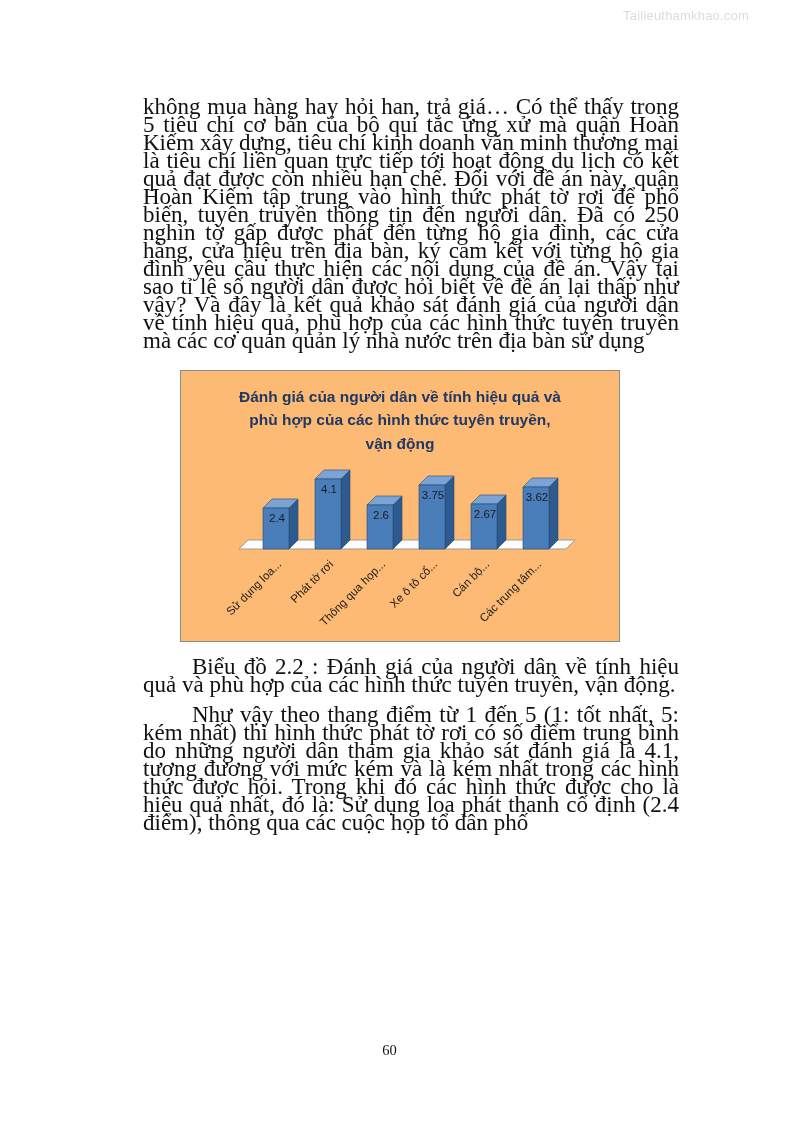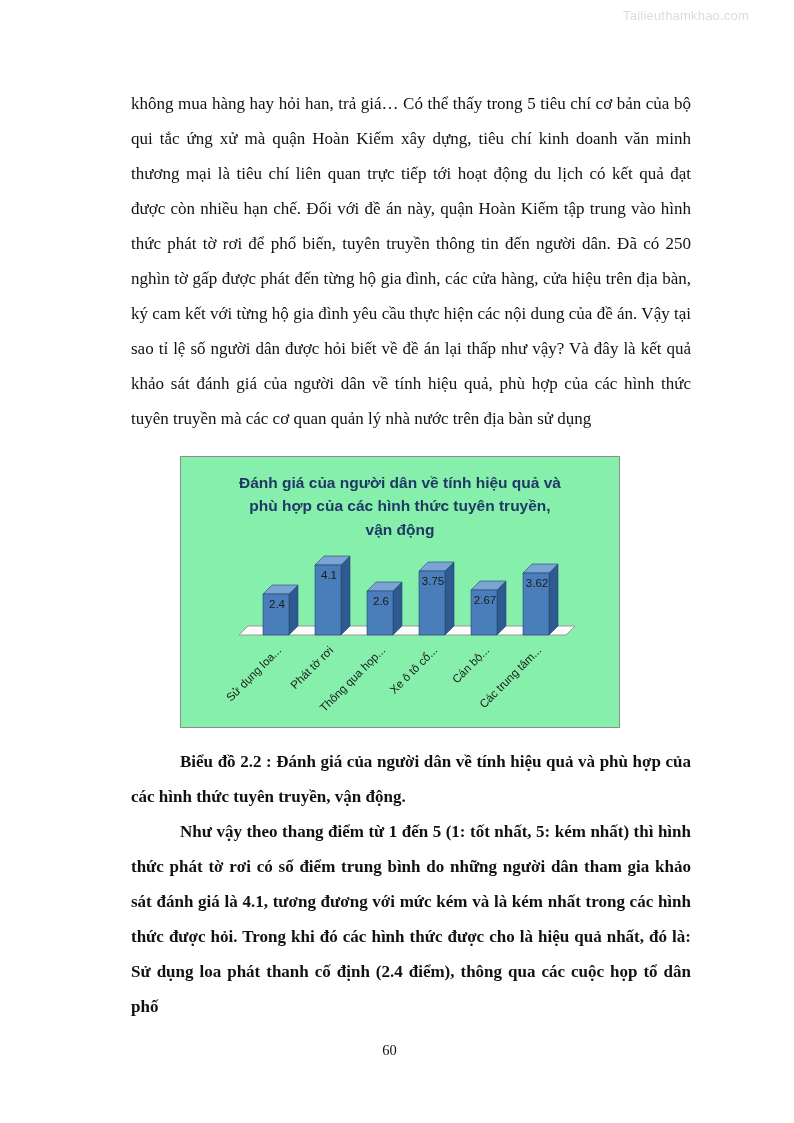--- a/index.html
+++ b/index.html
@@ -18,38 +18,38 @@
     right: 14px;
     font-family: "Liberation Sans", sans-serif;
     font-size: 13px;
     color: #dcdcdc;
     letter-spacing: 0.2px;
   }
   .content {
     padding: 86px 72px 0 131px;
   }
   p.body-text {
-    font-size: 17px;
-    line-height: 35px;
+    font-size: 23px;
+    line-height: 18px;
     text-align: justify;
-    margin: 0;
+    margin: 12px;
   }
-  .indent { text-indent: 49px; font-weight: bold; }
+  .indent { text-indent: 49px; }
   .italic { font-style: italic; }
   .caption-p { margin-top: 18px; }
   .source-p { margin-top: 12px; }
   .para2-p { margin-top: 12px; }
 
   .chart-figure {
     box-sizing: border-box;
     width: 440px;
     height: 272px;
     margin: 20px 0 16px 49px;
     border: 1px solid #8c8c8c;
-    background: #86efac;
+    background: #fdba74;
     font-family: "Liberation Sans", sans-serif;
   }
   .chart-title {
     max-width: 330px;
     margin: 14px auto 4px auto;
     text-align: center;
     font-weight: bold;
     font-size: 15.5px;
     line-height: 1.5;
     color: #1f3864;

